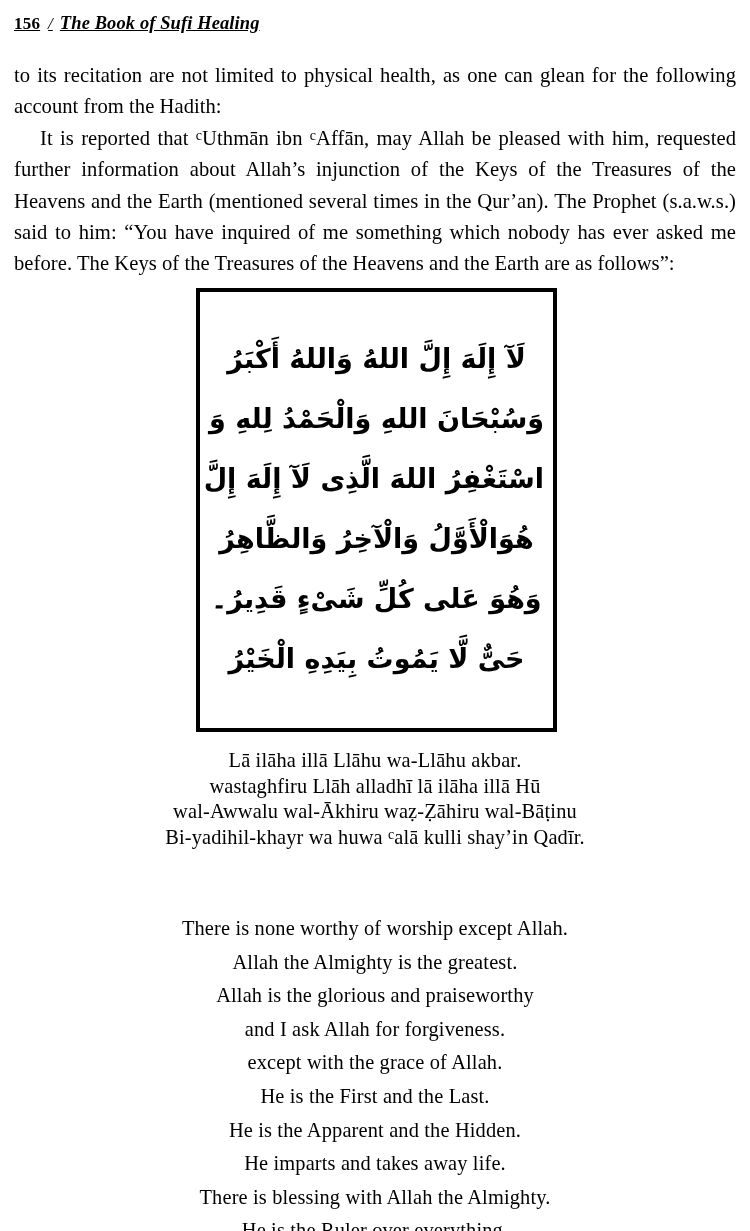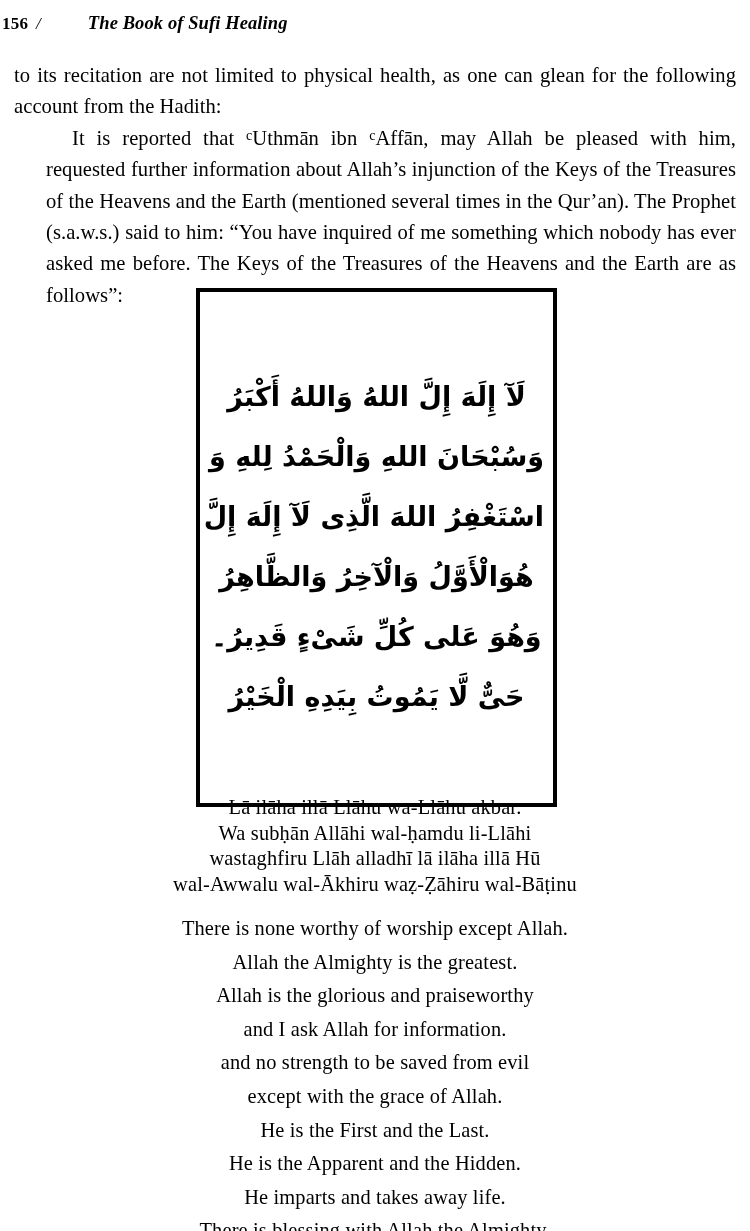--- a/index.html
+++ b/index.html
@@ -20,79 +20,78 @@
   .page {
     position: absolute;
     inset: 0;
     padding: 0;
   }
 
   
   .running-head {
     position: absolute;
     top: 13px;
-    left: 2px;
+    left: 14px;
     right: 14px;
     height: 26px;
     display: flex;
     align-items: baseline;
     white-space: nowrap;
+    text-decoration: underline;
   }
   .folio {
     font-family: "Liberation Serif", "DejaVu Serif", serif;
     font-weight: bold;
     font-size: 17px;
     letter-spacing: 0.2px;
   }
   .head-sep {
     font-size: 17px;
     font-style: italic;
     margin: 0 7px 0 8px;
     font-weight: 400;
   }
   .head-title {
     font-size: 18.5px;
     font-style: italic;
     font-weight: bold;
     letter-spacing: 0.1px;
-    margin-left: 40px;
   }
 
   
   .body-text {
     position: absolute;
     top: 60px;
     left: 14px;
     width: 722px;
     font-size: 20.6px;
     line-height: 31.4px;
     text-align: justify;
     text-justify: inter-word;
     letter-spacing: 0.05px;
   }
   .body-text p {
     margin: 0;
   }
   .body-text p.indent {
     text-indent: 26px;
-    margin-left: 32px;
   }
   .ayn {
     font-size: 0.68em;
     vertical-align: 0.36em;
     line-height: 0;
   }
 
   
   .arabic-frame {
     position: absolute;
     left: 196px;
     top: 288px;
     width: 361px;
-    height: 519px;
+    height: 444px;
     border: 4px solid #000000;
     box-sizing: border-box;
     background: #ffffff;
     overflow: hidden;
   }
   .arabic-inner {
     position: absolute;
     top: 6px;
     left: 9px;
     right: 9px;
@@ -119,21 +118,20 @@
   
   .translit {
     position: absolute;
     top: 748px;
     left: 60px;
     width: 630px;
     text-align: center;
     font-size: 20.4px;
     line-height: 25.6px;
     letter-spacing: 0.15px;
-    margin-top: 47px;
   }
   .translit div { margin: 0; }
 
   
   .english {
     position: absolute;
     top: 908px;
     left: 60px;
     width: 630px;
     text-align: center;
@@ -165,31 +163,30 @@
       <div class="arabic-line">وَسُبْحَانَ اللهِ وَالْحَمْدُ لِلهِ وَ</div>
       <div class="arabic-line">اسْتَغْفِرُ اللهَ الَّذِى لَآ إِلَهَ إِلَّ</div>
       <div class="arabic-line">هُوَالْأَوَّلُ وَالْآخِرُ وَالظَّاهِرُ</div>
       <div class="arabic-line">وَهُوَ عَلى كُلِّ شَىْءٍ قَدِيرُ۔</div>
       <div class="arabic-line">حَىٌّ لَّا يَمُوتُ بِيَدِهِ الْخَيْرُ</div>
     </div>
   </div>
 
   <div class="translit">
     <div>Lā ilāha illā Llāhu wa-Llāhu akbar.</div>
-    <div>Wa subḥān Allāhi wal-ḥamdu li-Llāhi</div>
     <div>wastaghfiru Llāh alladhī lā ilāha illā Hū</div>
     <div>wal-Awwalu wal-Ākhiru waẓ-Ẓāhiru wal-Bāṭinu</div>
+    <div>Bi-yadihil-khayr wa huwa <span class="ayn">c</span>alā kulli shay’in Qadīr.</div>
   </div>
 
   <div class="english">
     <div>There is none worthy of worship except Allah.</div>
     <div>Allah the Almighty is the greatest.</div>
     <div>Allah is the glorious and praiseworthy</div>
-    <div>and I ask Allah for information.</div>
-    <div>and no strength to be saved from evil</div>
+    <div>and I ask Allah for forgiveness.</div>
     <div>except with the grace of Allah.</div>
     <div>He is the First and the Last.</div>
     <div>He is the Apparent and the Hidden.</div>
     <div>He imparts and takes away life.</div>
     <div>There is blessing with Allah the Almighty.</div>
     <div>He is the Ruler over everything.</div>
   </div>
 
 </div>
 

